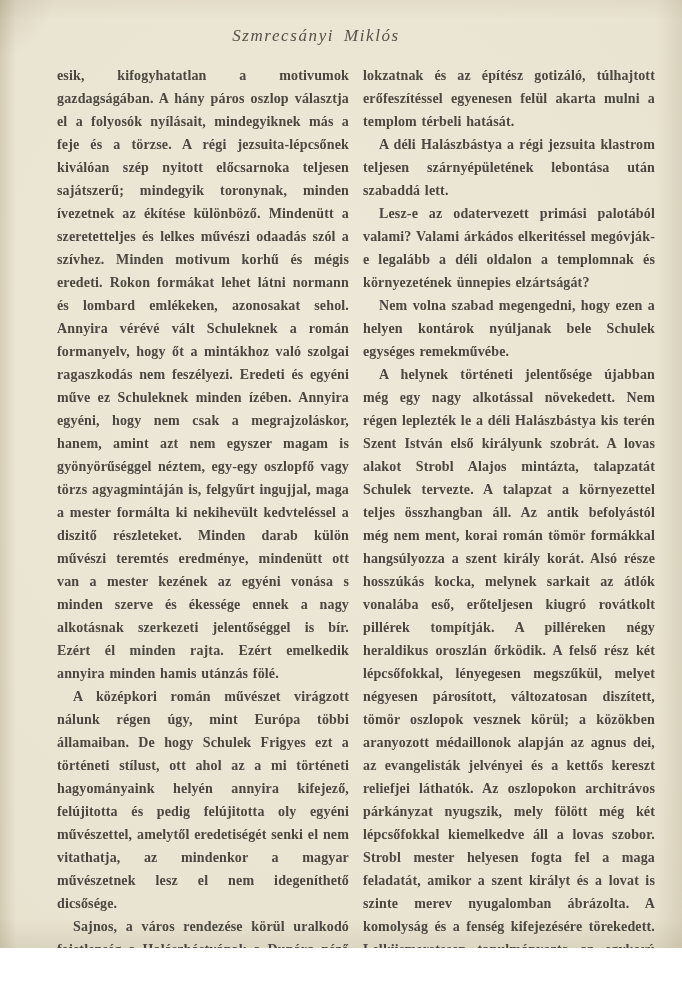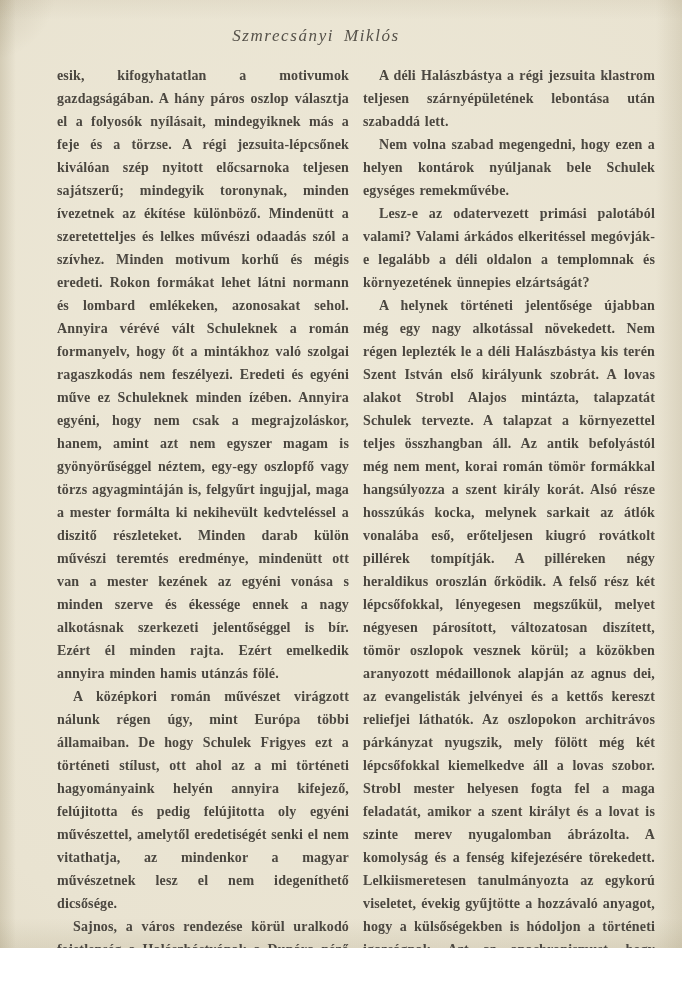--- a/index.html
+++ b/index.html
@@ -68,23 +68,24 @@
 
   <div class="columns">
 
     <div class="col">
       <p class="no-indent">esik, kifogyhatatlan a motivumok gazdagságában. A hány páros oszlop választja el a folyosók nyílásait, mindegyiknek más a feje és a törzse. A régi jezsuita-lépcsőnek kiválóan szép nyitott előcsarnoka teljesen sajátszerű; mindegyik toronynak, minden ívezetnek az ékítése különböző. Mindenütt a szeretetteljes és lelkes művészi odaadás szól a szívhez. Minden motivum korhű és mégis eredeti. Rokon formákat lehet látni normann és lombard emlékeken, azonosakat sehol. Annyira vérévé vált Schuleknek a román formanyelv, hogy őt a mintákhoz való szolgai ragaszkodás nem feszélyezi. Eredeti és egyéni műve ez Schuleknek minden ízében. Annyira egyéni, hogy nem csak a megrajzoláskor, hanem, amint azt nem egyszer magam is gyönyörűséggel néztem, egy-egy oszlopfő vagy törzs agyagmintáján is, felgyűrt ingujjal, maga a mester formálta ki nekihevült kedvteléssel a diszitő részleteket. Minden darab külön művészi teremtés eredménye, mindenütt ott van a mester kezének az egyéni vonása s minden szerve és ékessége ennek a nagy alkotásnak szerkezeti jelentőséggel is bír. Ezért él minden rajta. Ezért emelkedik annyira minden hamis utánzás fölé.</p>
       <p>A középkori román művészet virágzott nálunk régen úgy, mint Európa többi államaiban. De hogy Schulek Frigyes ezt a történeti stílust, ott ahol az a mi történeti hagyományaink helyén annyira kifejező, felújitotta és pedig felújitotta oly egyéni művészettel, amelytől eredetiségét senki el nem vitathatja, az mindenkor a magyar művészetnek lesz el nem idegeníthető dicsősége.</p>
       <p>Sajnos, a város rendezése körül uralkodó fejetlenség a Halászbástyának a Dunára néző homlokzata elé is több bosszantóan elfödő építkezést engedett meg. Az éjszaki oldalon a régi pénzügyminiszteriumi épületnek lomha, ormótlan tömegét is, ha már lerombolni nem lehet, legalább a legfelső emelet részleges lebontásával, élénkebb és kevésbbé nyomasztó silhouette-vel kellene a templomnak alárendelni. Úgyis barbár gondolat volt, hogy a pénzügyminiszteriumnak új épületét annyira közelébe engedték a Szent Háromság terére néző hom-</p>
     </div>
 
     <div class="col">
+      <p class="no-indent">lokzatnak és az építész gotizáló, túlhajtott erőfeszítéssel egyenesen felül akarta mulni a templom térbeli hatását.</p>
       <p>A déli Halászbástya a régi jezsuita klastrom teljesen szárnyépületének lebontása után szabaddá lett.</p>
+      <p>Lesz-e az odatervezett primási palotából valami? Valami árkádos elkeritéssel megóvják-e legalább a déli oldalon a templomnak és környezetének ünnepies elzártságát?</p>
       <p>Nem volna szabad megengedni, hogy ezen a helyen kontárok nyúljanak bele Schulek egységes remekművébe.</p>
-      <p>Lesz-e az odatervezett primási palotából valami? Valami árkádos elkeritéssel megóvják-e legalább a déli oldalon a templomnak és környezetének ünnepies elzártságát?</p>
       <p>A helynek történeti jelentősége újabban még egy nagy alkotással növekedett. Nem régen leplezték le a déli Halászbástya kis terén Szent István első királyunk szobrát. A lovas alakot Strobl Alajos mintázta, talapzatát Schulek tervezte. A talapzat a környezettel teljes összhangban áll. Az antik befolyástól még nem ment, korai román tömör formákkal hangsúlyozza a szent király korát. Alsó része hosszúkás kocka, melynek sarkait az átlók vonalába eső, erőteljesen kiugró rovátkolt pillérek tompítják. A pilléreken négy heraldikus oroszlán őrködik. A felső rész két lépcsőfokkal, lényegesen megszűkül, melyet négyesen párosított, változatosan diszített, tömör oszlopok vesznek körül; a közökben aranyozott médaillonok alapján az agnus dei, az evangelisták jelvényei és a kettős kereszt reliefjei láthatók. Az oszlopokon architrávos párkányzat nyugszik, mely fölött még két lépcsőfokkal kiemelkedve áll a lovas szobor. Strobl mester helyesen fogta fel a maga feladatát, amikor a szent királyt és a lovat is szinte merev nyugalomban ábrázolta. A komolyság és a fenség kifejezésére törekedett. Lelkiismeretesen tanulmányozta az egykorú viseletet, évekig gyűjtötte a hozzávaló anyagot, hogy a külsőségekben is hódoljon a történeti igazságnak. Azt az anachronismust, hogy Szent István fejét a szent korona jóval későbbi — a Szilveszter pápa és a Dukasz császár által küldött koronák összeforrasztása utáni — alakjában ékesíti, csak helyeselni lehet, mert hiszen a szent korona ebben az alakjában ismert jelvénye a magyar királyi hatalomnak s a szoborban az időt és a fogalmi kört összefoglaló, jelképes ábrázolás még a</p>
     </div>
 
   </div>
 
   <div class="page-number">230</div>
 
 </div>
 
 </body></html>

